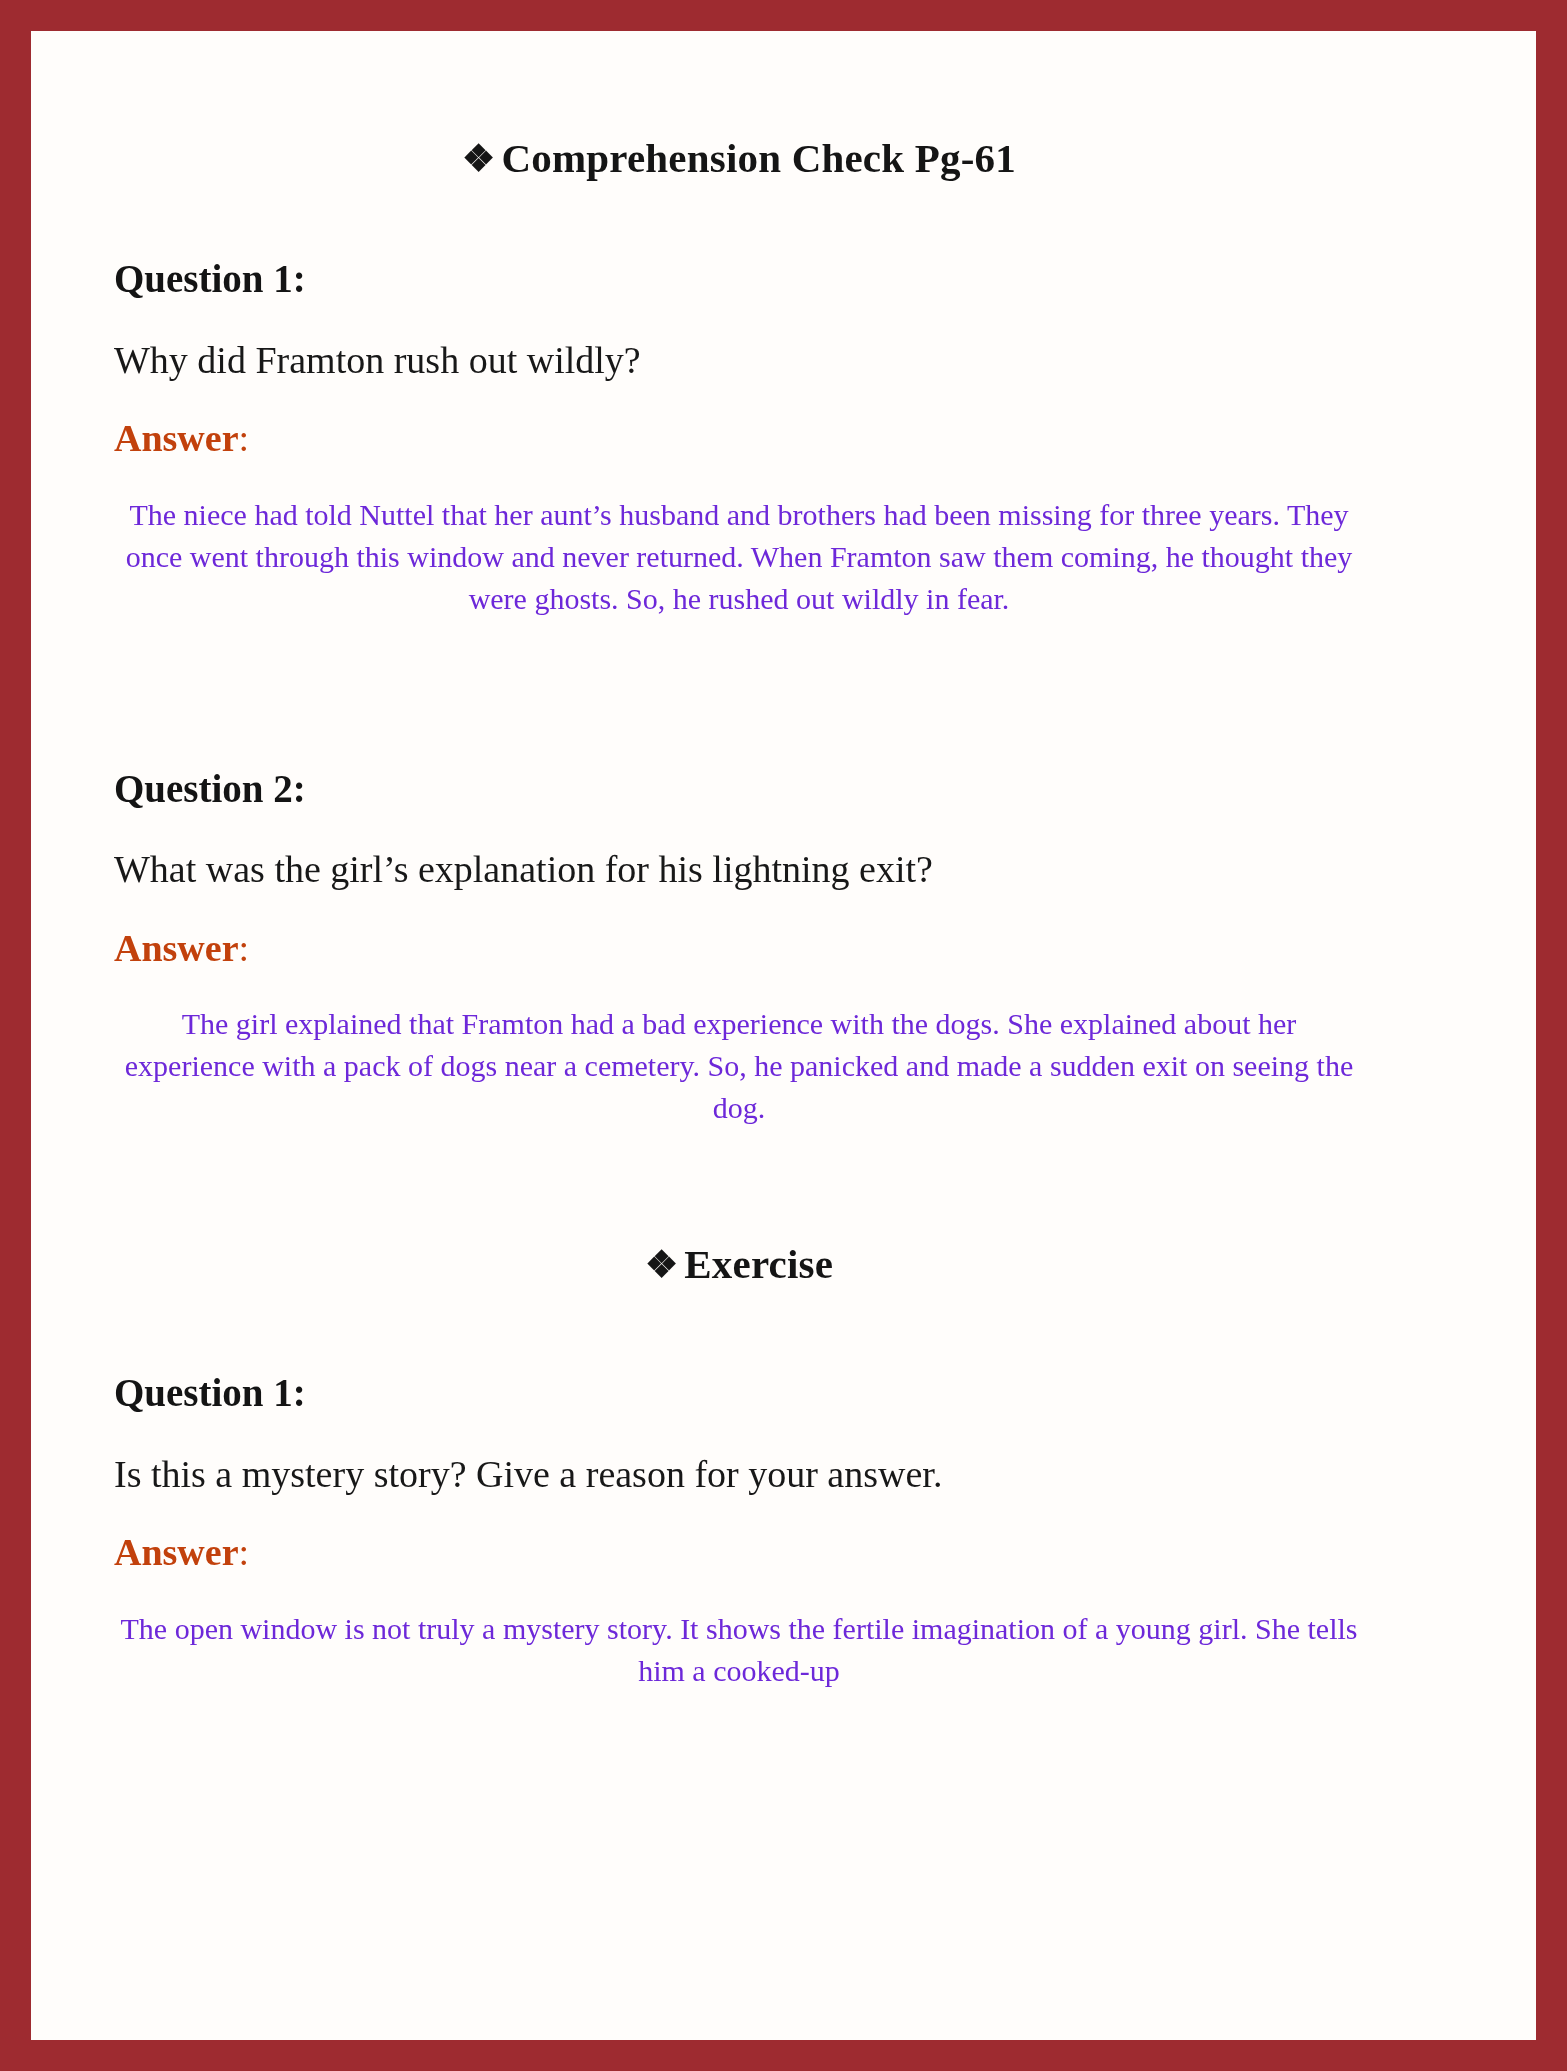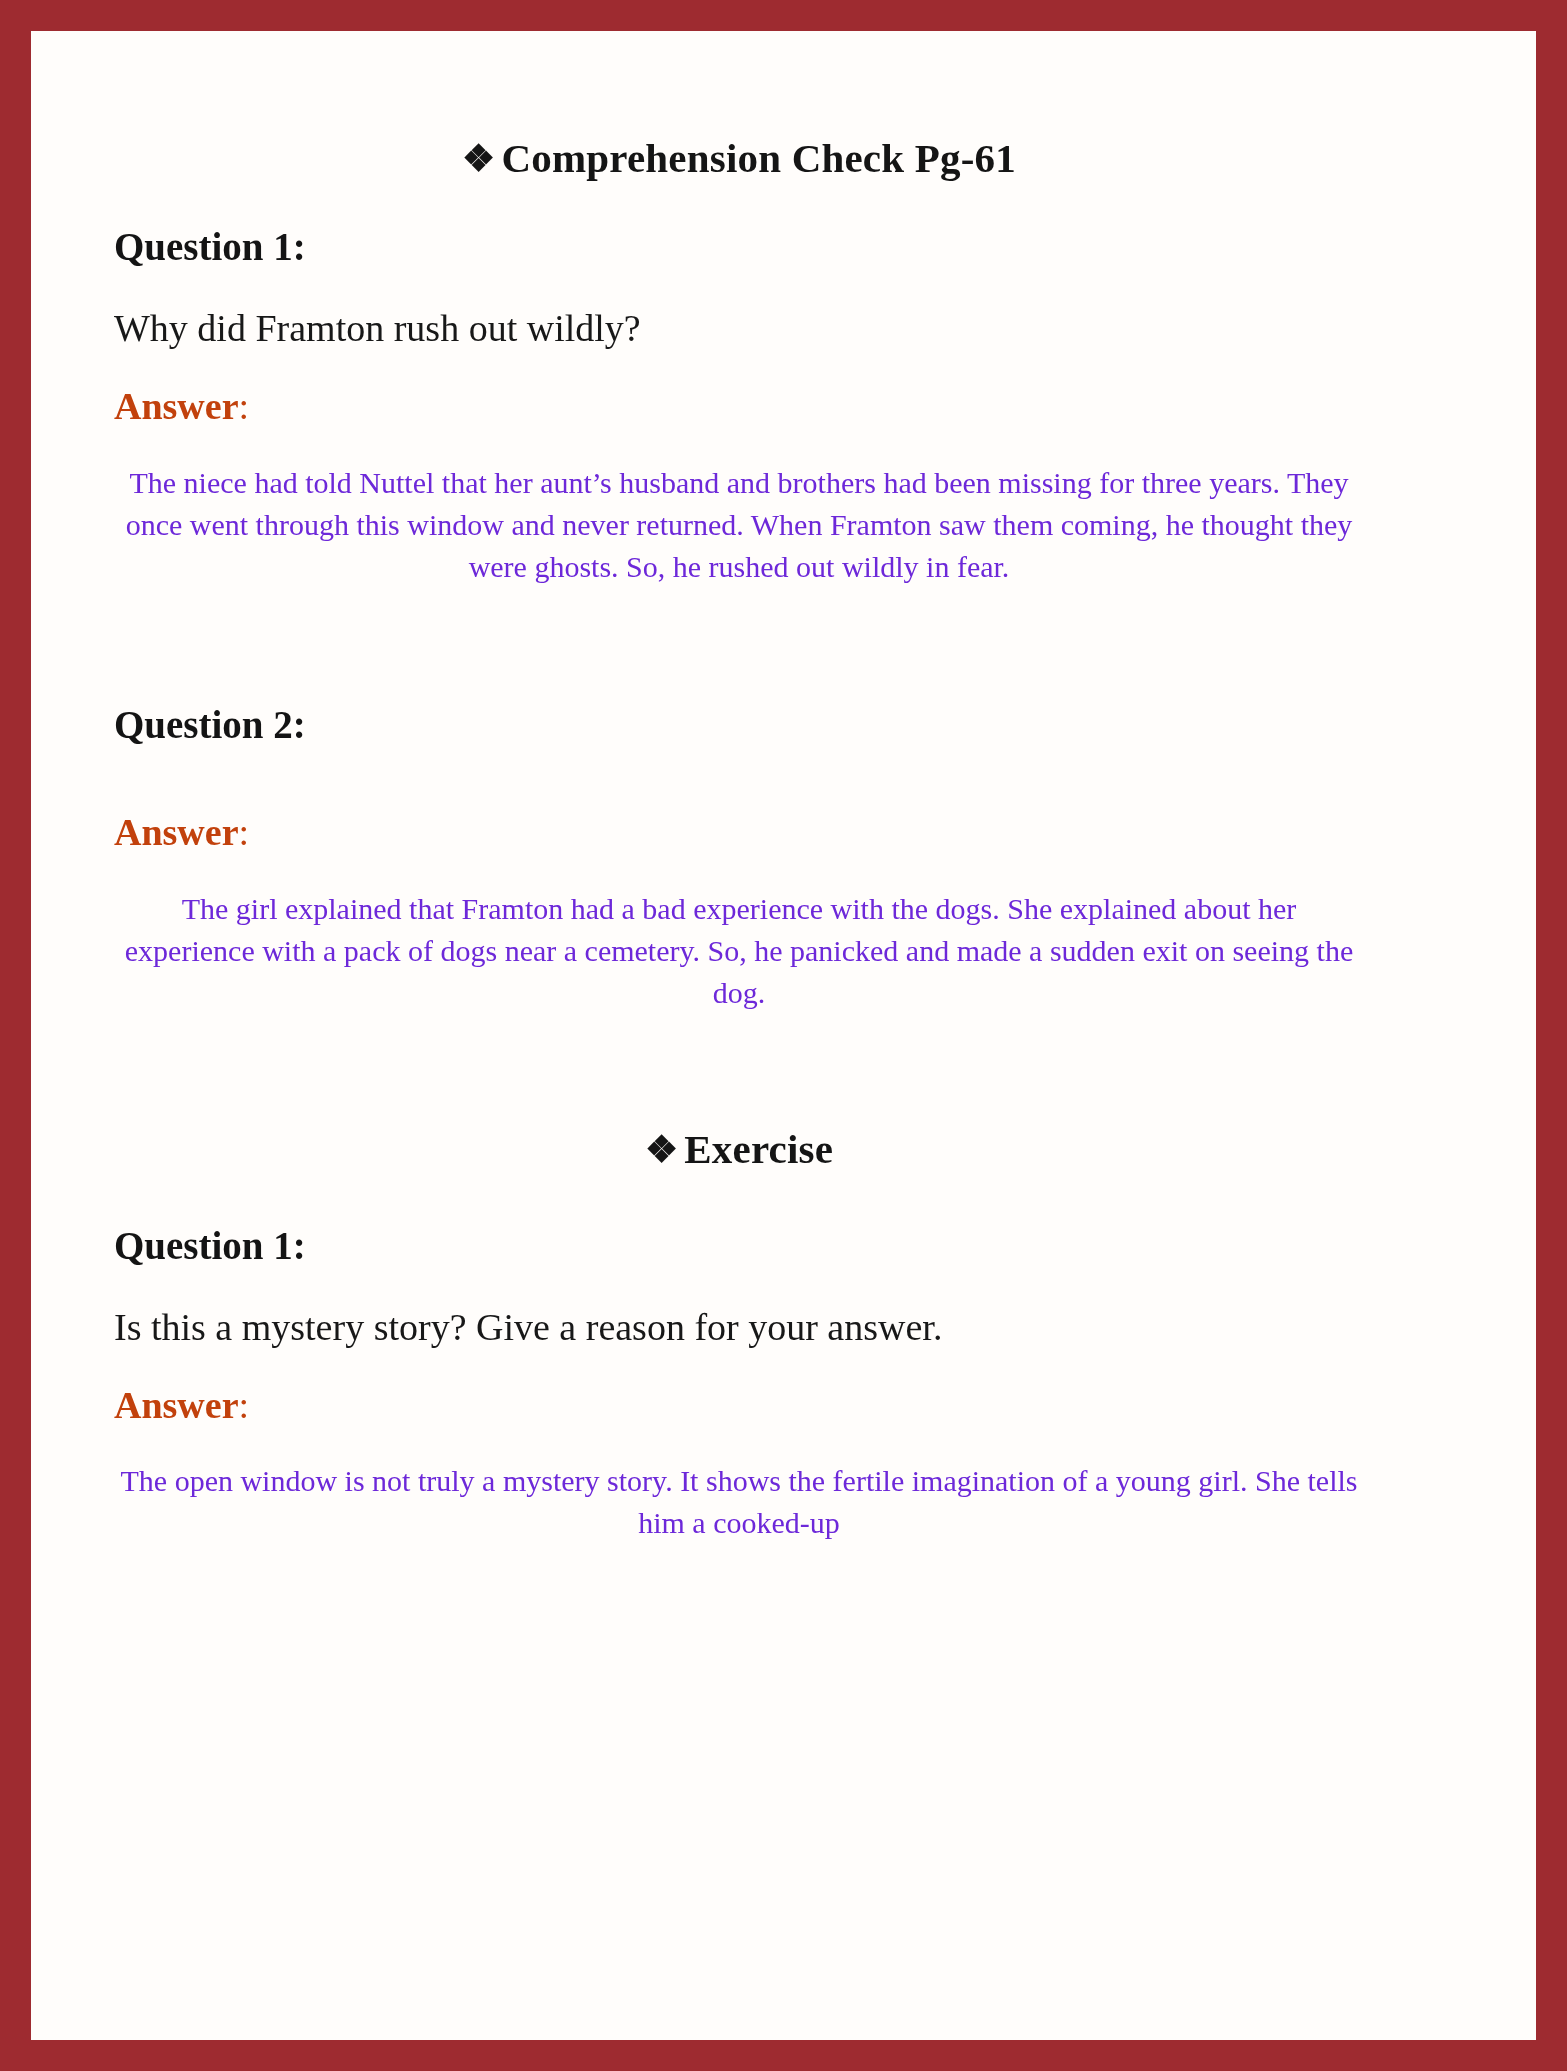--- a/index.html
+++ b/index.html
@@ -74,20 +74,21 @@
     vertical-align: 1px;
   }
   .heading-comprehension { margin-top: 42px; }
   .heading-exercise { margin-top: 0; }
 
   .qlabel {
     font-size: 39px;
     font-weight: bold;
     color: #141414;
     line-height: 1.3;
+    margin-top: 32px;
   }
   .alabel {
     font-size: 38px;
     color: #c2410c;
     line-height: 1.3;
   }
   .alabel .aword { font-weight: bold; }
   .alabel .acolon { font-weight: normal; }
 
   .qtext {
@@ -131,20 +132,21 @@
       <div class="qtext">Why did Framton rush out wildly?</div>
       <div class="gap-q-to-alabel"></div>
       <div class="alabel"><span class="aword">Answer</span><span class="acolon">:</span></div>
       <div class="gap-alabel-to-a"></div>
       <div class="atext">The niece had told Nuttel that her aunt’s husband and brothers had been missing for three years. They once went through this window and never returned. When Framton saw them coming, he thought they were ghosts. So, he rushed out wildly in fear.</div>
 
       <div class="gap-block"></div>
 
       <div class="qlabel">Question 2:</div>
       <div class="gap-label-to-q"></div>
+      <div class="qtext">What was the girl’s explanation for his lightning exit?</div>
       <div class="gap-q-to-alabel"></div>
       <div class="alabel"><span class="aword">Answer</span><span class="acolon">:</span></div>
       <div class="gap-alabel-to-a"></div>
       <div class="atext">The girl explained that Framton had a bad experience with the dogs. She explained about her experience with a pack of dogs near a cemetery. So, he panicked and made a sudden exit on seeing the dog.</div>
 
       <div class="gap-before-ex"></div>
 
       <div class="section-heading heading-exercise">
         <span class="bullet">❖</span><span>Exercise</span>
       </div>

